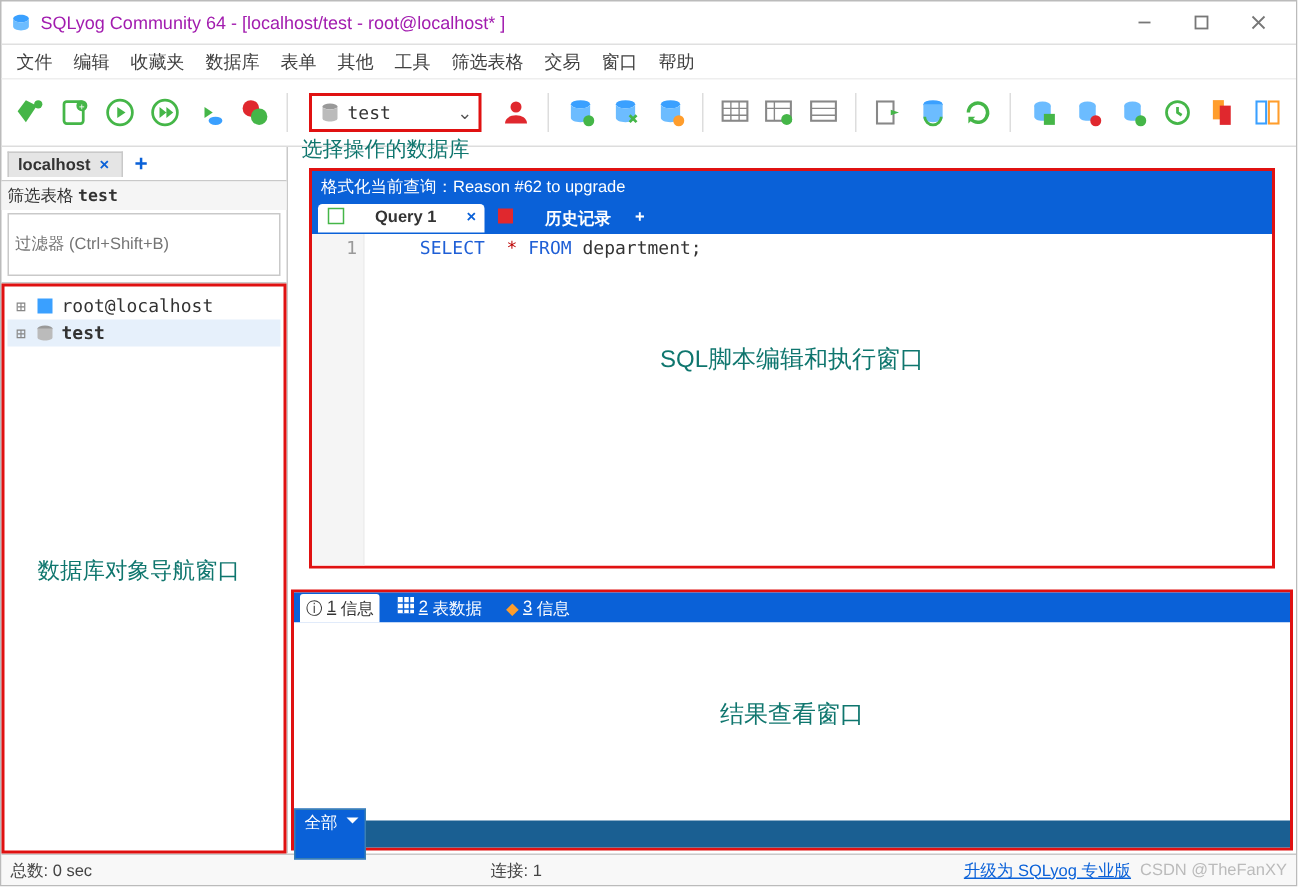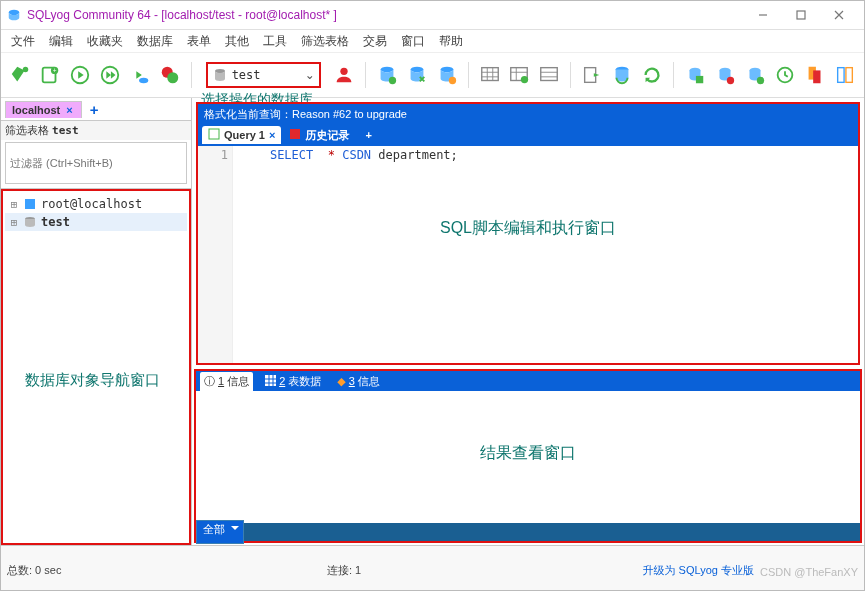--- a/index.html
+++ b/index.html
@@ -15,59 +15,59 @@
 .tbtn{width:28px;height:28px;border-radius:3px;display:flex;align-items:center;justify-content:center}
 .tbtn svg{width:22px;height:22px}
 .db-select{width:120px;height:22px;border:2px solid #e01111;display:flex;align-items:center;margin:0 6px;position:relative}
 .db-select .dbicon{width:16px;height:16px;margin:0 4px}
 .db-select .dbname{flex:1;font-family:Consolas,monospace;font-size:12px;color:#333}
 .db-select .chev{width:18px;text-align:center;color:#555}
 .red-annot{position:absolute;color:#0f766e;font-size:14px;font-weight:400}
 .content{flex:1;display:flex;min-height:0}
 .left-col{width:190px;display:flex;flex-direction:column;border-right:1px solid #c9c9c9}
 .conn-tabs{height:22px;display:flex;align-items:center;padding:0 4px;border-bottom:1px solid #c9c9c9;gap:2px}
-.conn-tab{background:#f0abfc;border:1px solid #c9c9c9;border-bottom:none;padding:2px 6px;font-weight:bold;font-size:11px;color:#333;display:flex;align-items:flex-start;gap:4px}
+.conn-tab{background:#e5e5e5;border:1px solid #c9c9c9;border-bottom:none;padding:2px 6px;font-weight:bold;font-size:11px;color:#333;display:flex;align-items:flex-start;gap:4px}
 .conn-tab .x{color:#0a61d8;font-size:11px;padding:0 2px}
 .add-tab{color:#0a61d8;font-size:15px;padding:0 6px;font-weight:bold}
 .filter-pane{border-bottom:1px solid #c9c9c9}
 .filter-head{padding:2px 4px;font-size:11px;color:#333;background:#f5f5f5}
 .filter-head b{font-family:Consolas,monospace}
 .filter-input{margin:2px 4px 4px 4px}
 .filter-input input{width:100%;box-sizing:border-box;border:1px solid #c9c9c9;font-size:11px;padding:14px 4px;color:#888}
 .tree{flex:1;padding:4px 2px;font-family:Consolas,monospace;font-size:12px;color:#333;border:2px solid #e01111;position:relative;overflow:hidden}
 .tree-row{display:flex;align-items:center;gap:4px;padding:0 4px;height:18px}
 .tree-row.sel{background:#e6f0fb}
 .tree .expander{width:10px;color:#888;font-size:11px;text-align:center}
 .tree .ticon{width:14px;height:14px;display:inline-flex}
 .right-col{flex:1;display:flex;flex-direction:column;min-width:0}
-.editor-wrap{flex:1;display:flex;flex-direction:column;border:2px solid #e01111;margin:4px;min-height:0;position:relative}
+.editor-wrap{flex:1;display:flex;flex-direction:column;border:2px solid #e01111;margin:14px;min-height:0;position:relative}
 .fmt-bar{height:18px;background:#0a61d8;color:#fff;font-size:11px;padding:1px 6px;display:flex;align-items:center}
 .qtab-bar{height:22px;background:#0a61d8;display:flex;align-items:center;padding:0 4px;gap:2px;color:#fff;font-size:11px}
-.qtab{display:flex;align-items:center;gap:4px;padding:2px 6px;font-weight:bold;border-top-left-radius:3px;border-top-right-radius:3px}
+.qtab{display:flex;align-items:center;gap:20px;padding:2px 6px;font-weight:bold;border-top-left-radius:3px;border-top-right-radius:3px}
 .qtab.active{background:#fff;color:#333}
 .qtab .qx{color:#0a61d8;cursor:pointer}
 .qtab .hist{color:#fff}
 .editor{flex:1;display:flex;background:#fff;font-family:Consolas,monospace;font-size:12px;color:#333;overflow:hidden}
 .gutter{width:26px;background:#f5f5f5;color:#999;text-align:right;padding:2px 4px;border-right:1px solid #eee}
 .code{padding:2px 8px;white-space:pre}
 .kw{color:#1f5fd6}
 .star{color:#b00}
 .result-wrap{height:170px;border:2px solid #e01111;margin:0 2px 2px 2px;display:flex;flex-direction:column;position:relative}
 .rtab-bar{height:20px;background:#0a61d8;display:flex;align-items:center;padding:0 4px;gap:8px;color:#fff;font-size:11px}
 .rtab{display:flex;align-items:center;gap:3px;padding:2px 4px}
 .rtab.active{background:#fff;color:#333;border-top-left-radius:2px;border-top-right-radius:2px}
 .rtab .u{text-decoration:underline}
 .result-body{flex:1;background:#fff}
 .btm-select{height:18px;background:#1a5f92;display:flex;align-items:center}
-.btm-select .sel{background:#0a61d8;color:#fff;font-size:11px;padding:1px 18px 6px 6px;border:1px solid #3a7fb2;margin:0;position:relative}
+.btm-select .sel{background:#0a61d8;color:#fff;font-size:11px;padding:1px 18px 16px 6px;border:1px solid #3a7fb2;margin:0;position:relative}
 .btm-select .sel::after{content:"";position:absolute;right:4px;top:5px;border:4px solid transparent;border-top-color:#fff}
-.statusbar{height:20px;border-top:1px solid #c9c9c9;display:flex;align-items:flex-end;font-size:11px;color:#444;background:#f8f8f8;padding:12px 6px}
+.statusbar{height:20px;border-top:1px solid #c9c9c9;display:flex;align-items:center;font-size:11px;color:#444;background:#f8f8f8;padding:0 6px}
 .statusbar .seg{width:320px}
 .statusbar .seg2{flex:1}
-.statusbar .link{color:#0a61d8;margin-left:auto}
+.statusbar .link{color:#0a61d8;text-decoration:underline;margin-left:auto}
 .statusbar .watermark{color:#bbb;margin-left:6px}
 .sep{width:1px;height:26px;background:#ddd;margin:0 4px}
 </style>
 </head>
 <body>
 
 <div class="window">
 
   <div class="titlebar">
     <span class="app-icon">
@@ -324,21 +324,21 @@
           <div class="qtab">
             <span><svg width="12" height="12" viewBox="0 0 12 12">
                   <rect x="1" y="1" width="10" height="10" fill="#e0282e"></rect>
                 </svg></span>
             <span class="hist">历史记录</span>
           </div>
           <span style="padding:0 8px;font-weight:bold">+</span>
         </div>
         <div class="editor">
           <div class="gutter"><span>1</span></div>
-          <div class="code">    <span class="kw">SELECT</span>  <span class="star">*</span> <span class="kw">CSDN</span> <span>department;</span></div>
+          <div class="code">    <span class="kw">SELECT</span>  <span class="star">*</span> <span class="kw">FROM</span> <span>department;</span></div>
         </div>
         <div class="red-annot" style="left:50%;top:48%;transform:translate(-50%,-50%);font-size:16px">SQL脚本编辑和执行窗口</div>
       </div>
 
       <div class="result-wrap">
         <div class="rtab-bar">
           <div class="rtab active">
             <span>ⓘ</span>
             <span class="u">1</span>
             <span>信息</span>

